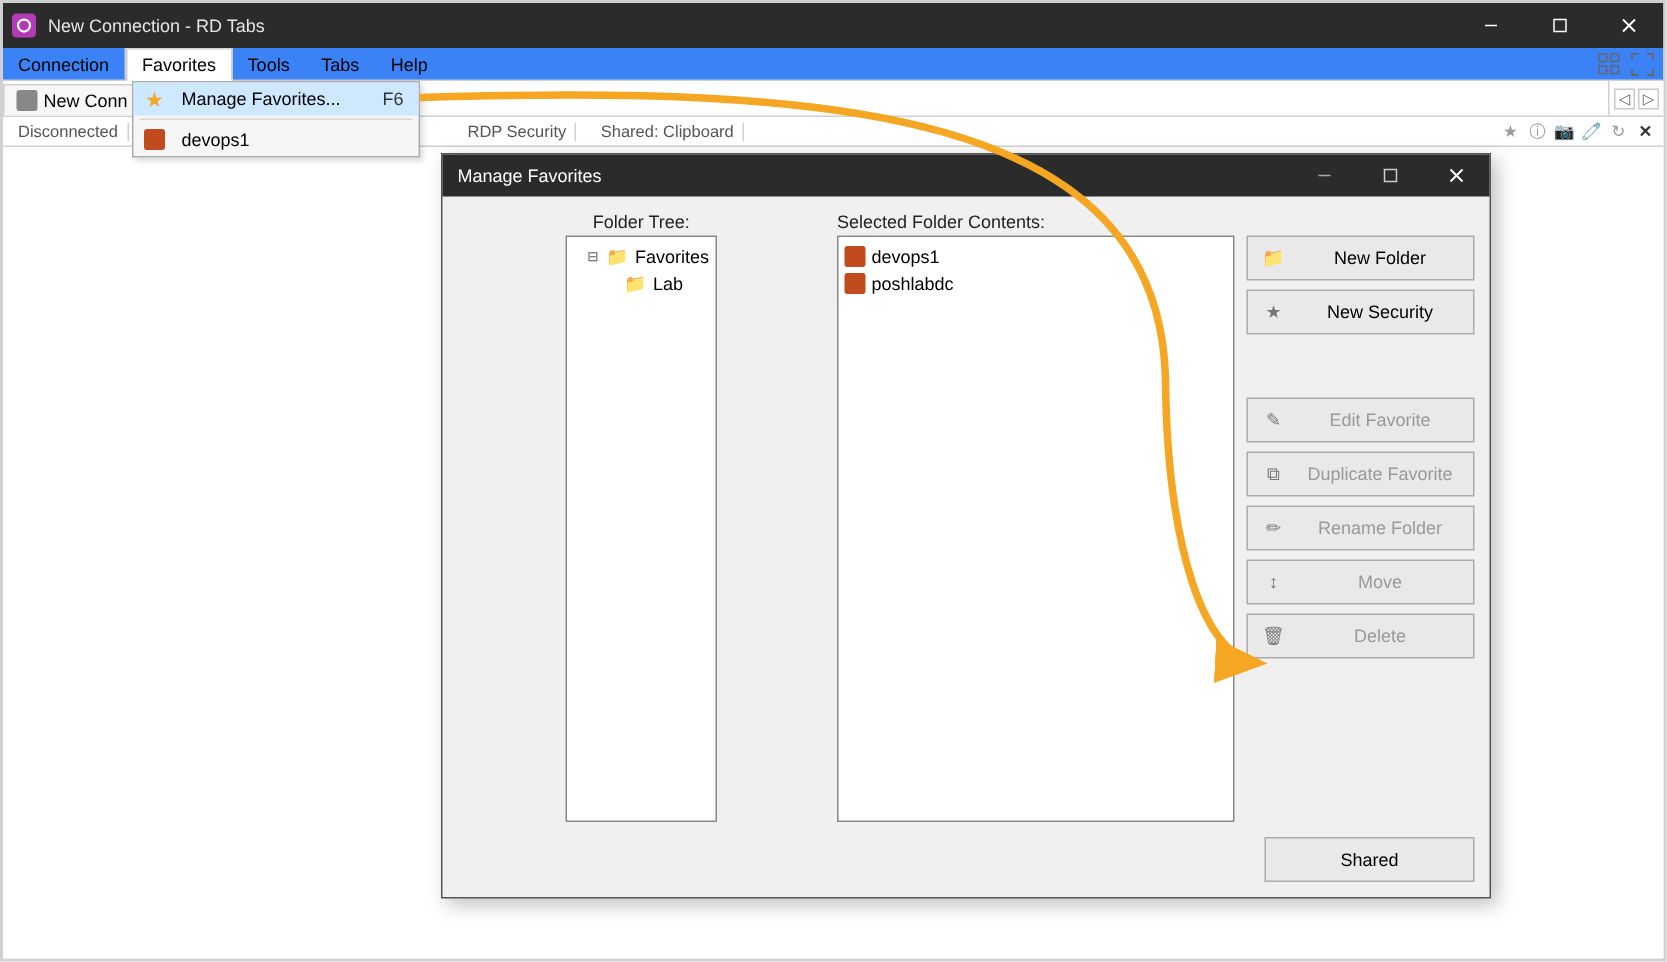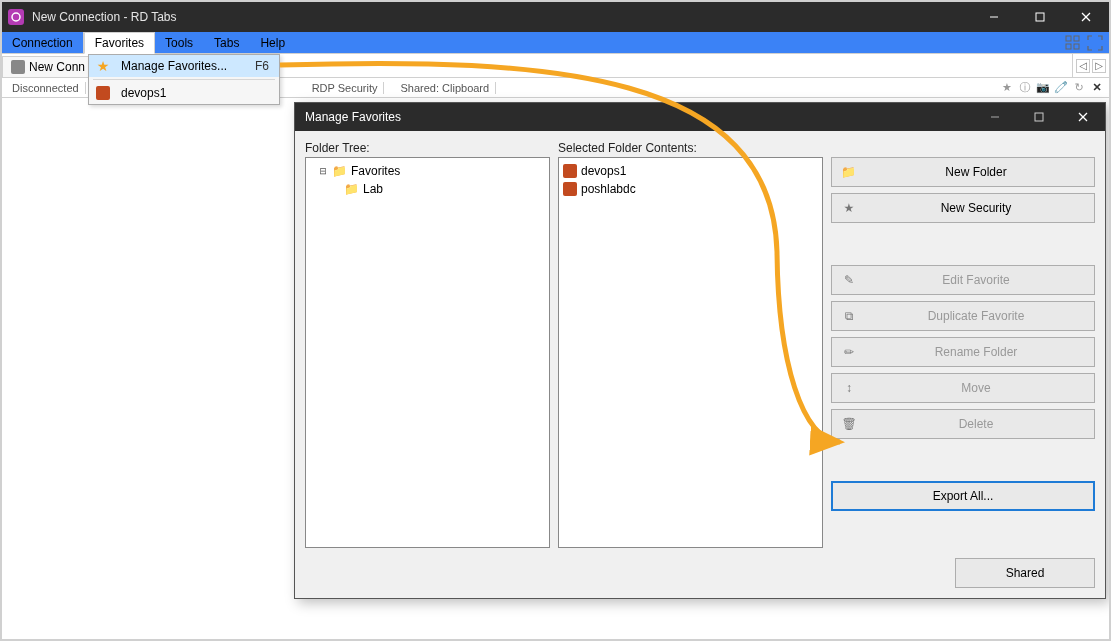--- a/index.html
+++ b/index.html
@@ -139,41 +139,41 @@
   .content {
     position: absolute;
     top: 96px; left: 0; right: 0; bottom: 0;
     background: #fff;
   }
 
   
   .dialog {
     position: absolute;
     top: 100px; left: 292px;
-    width: 812px; height: 497px;
+    width: 700px; height: 497px;
     background: #f0f0f0;
     border: 1px solid #555;
     box-shadow: 4px 4px 12px rgba(0,0,0,0.25);
     z-index: 20;
     display: flex; flex-direction: column;
   }
   .dialog .dlg-title {
     background: #2b2b2b; color: #fff;
     height: 28px; display: flex; align-items: center;
     padding-left: 10px;
   }
   .dialog .dlg-title .spacer { flex: 1; }
   .dialog .dlg-title .win-btn { width: 44px; height: 28px; display:flex;align-items:center;justify-content:center;color:#ccc; }
   .dialog .dlg-body {
     flex: 1; display: flex; padding: 10px; gap: 8px;
   }
   .panel-left, .panel-mid {
     display: flex; flex-direction: column;
   }
-  .panel-left { width: 245px; }
+  .panel-left { width: 245px; align-items: center; }
   .panel-mid { width: 265px; }
   .panel-right { flex:1; display:flex; flex-direction:column; gap:6px; padding-top: 16px; }
   .panel-label { margin-bottom: 2px; font-size: 12px; color: #222; }
   .treebox, .listbox {
     flex: 1; background: #fff; border: 1px solid #888;
     padding: 4px; overflow: auto;
   }
   .tree-row { display: flex; align-items: center; height: 18px; gap: 4px; }
   .tree-indent { display:inline-block; }
   .tree-toggle { width:10px; text-align:center; color:#555; font-size:9px; }
@@ -389,23 +389,20 @@
           <span class="btn-icon">↕</span>
           <span class="btn-label">Move</span>
         </div>
         <div class="btn iconbtn disabled">
           <span class="btn-icon">🗑</span>
           <span class="btn-label">Delete</span>
         </div>
       </div>
       <div class="btn-spacer"></div>
       <div class="btn-group">
-        <div class="btn selected">
-          <span>Export All...</span>
-        </div>
       </div>
     </div>
   </div>
   <div class="close-row">
     <div class="btn">
       <span>Shared</span>
     </div>
   </div>
 </div>
 

